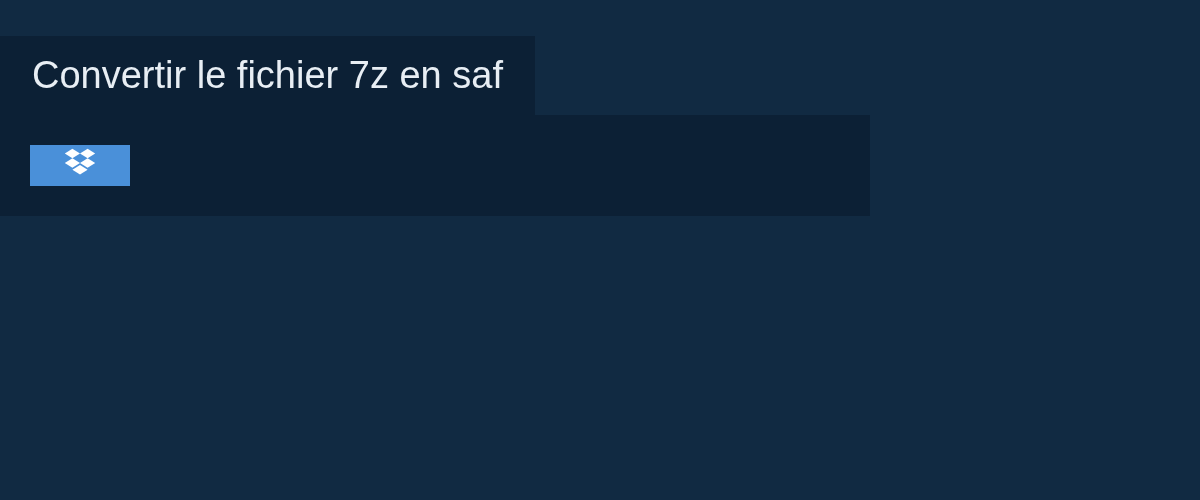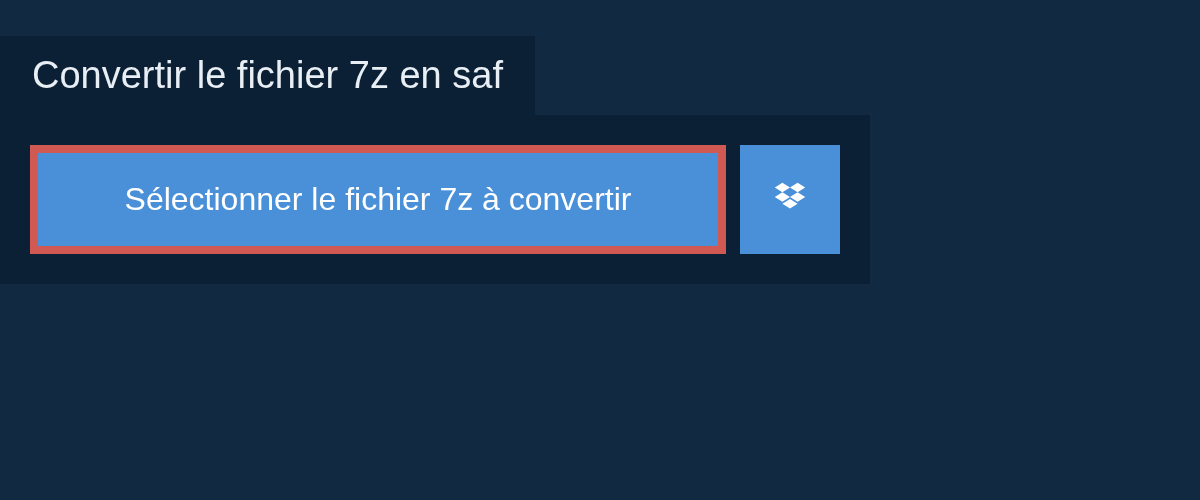--- a/index.html
+++ b/index.html
@@ -66,23 +66,20 @@
 </head>
 <body>
 
 
 
 <div class="header-tab">
   <h1 class="header-title">Convertir le fichier 7z en saf</h1>
 </div>
 
 <div class="main-panel">
-  <button class="select-button">
-    <span>Sélectionner le fichier 7z à convertir</span>
-  </button>
   <button class="dropbox-button">
     <span>
       <svg class="dropbox-icon" viewBox="0 0 40 40" fill="#ffffff">
         <path d="M12 4 L20 9 L12 14 L4 9 Z"></path>
         <path d="M28 4 L36 9 L28 14 L20 9 Z"></path>
         <path d="M4 19 L12 14 L20 19 L12 24 Z"></path>
         <path d="M20 19 L28 14 L36 19 L28 24 Z"></path>
         <path d="M12 26 L20 21 L28 26 L20 31 Z"></path>
       </svg>
     </span>

